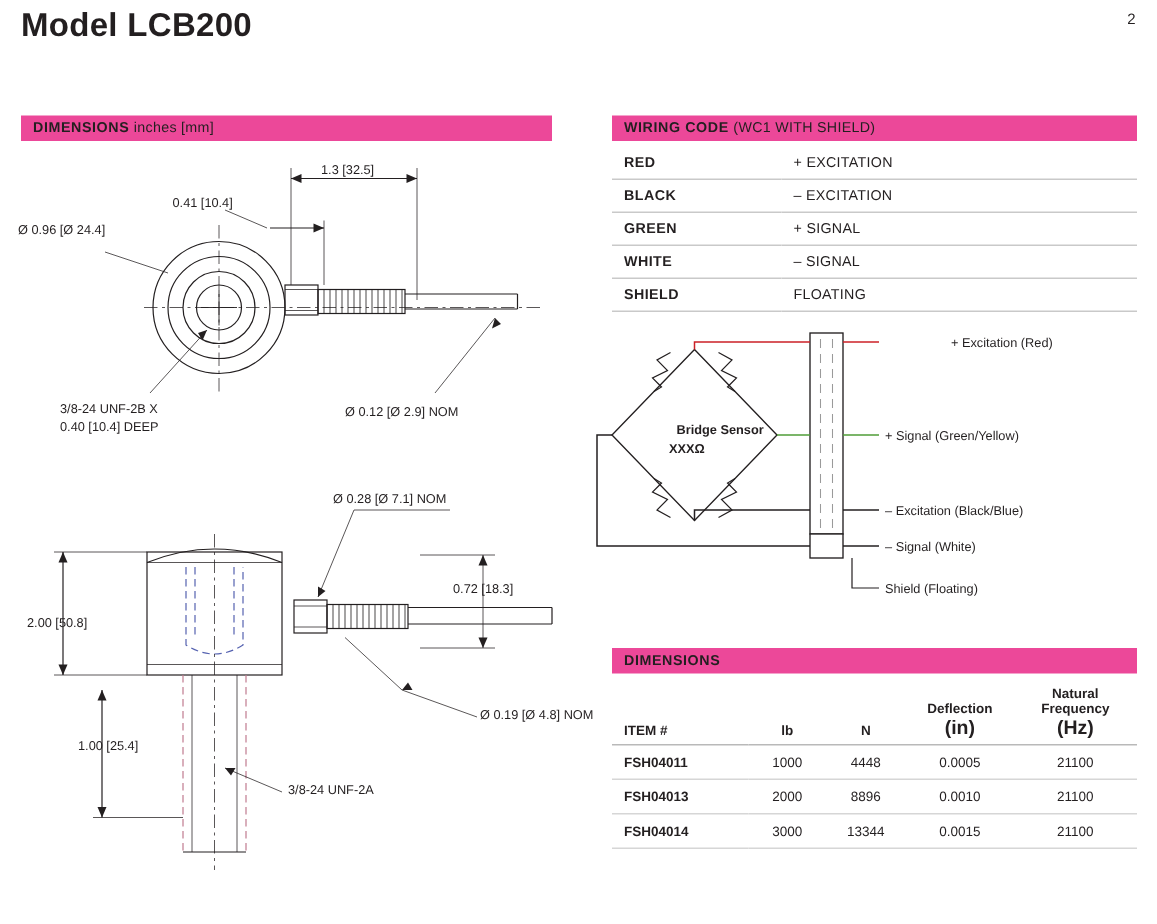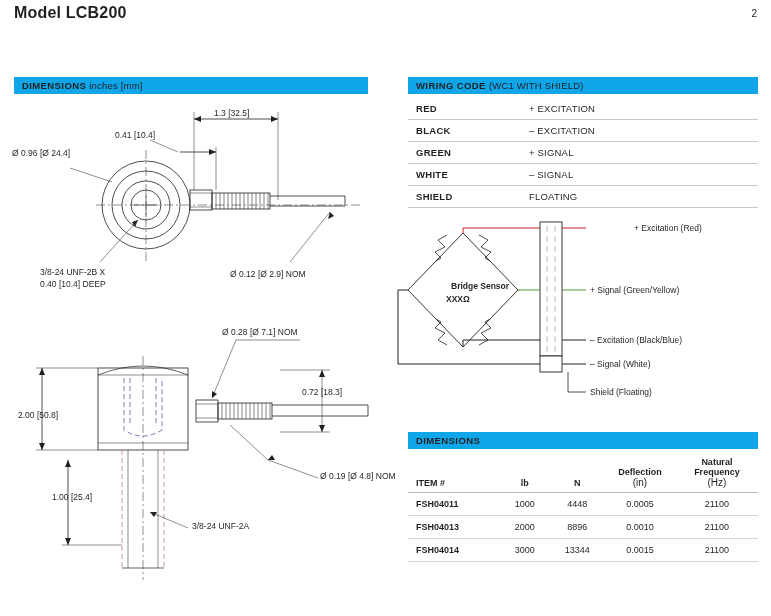--- a/index.html
+++ b/index.html
@@ -18,35 +18,35 @@
   .page {
     position: relative;
     width: 771px;
     height: 616px;
   }
   
   .page-title {
     position: absolute;
     left: 14px;
     top: 4px;
-    font-size: 16px;
+    font-size: 22px;
     font-weight: bold;
     letter-spacing: 0.2px;
   }
   .page-number {
     position: absolute;
     right: 14px;
     top: 8px;
     font-size: 10px;
     color: #231f20;
   }
   
   .bar {
     position: absolute;
-    background: #0ea5e9;
+    background: #ec4899;
     height: 17px;
     line-height: 17px;
     font-size: 9.5px;
     font-weight: bold;
     letter-spacing: 0.4px;
     padding-left: 8px;
     box-sizing: border-box;
     color: #231f20;
   }
   .bar .sub {
@@ -93,22 +93,22 @@
     font-size: 9px;
     font-weight: bold;
     padding: 4px 2px;
     border-bottom: 1px solid #b9b9b9;
     vertical-align: bottom;
     text-align: center;
   }
   .cap-table th.left { text-align: left; padding-left: 8px; }
   .cap-table th .unit {
     display: block;
-    font-weight: normal;
-    font-size: 10px;
+    font-weight: bold;
+    font-size: 13px;
   }
   .cap-table td {
     font-size: 9px;
     padding: 6px 2px;
     border-bottom: 1px solid #d6d6d6;
     text-align: center;
   }
   .cap-table td.item {
     text-align: left;
     padding-left: 8px;

